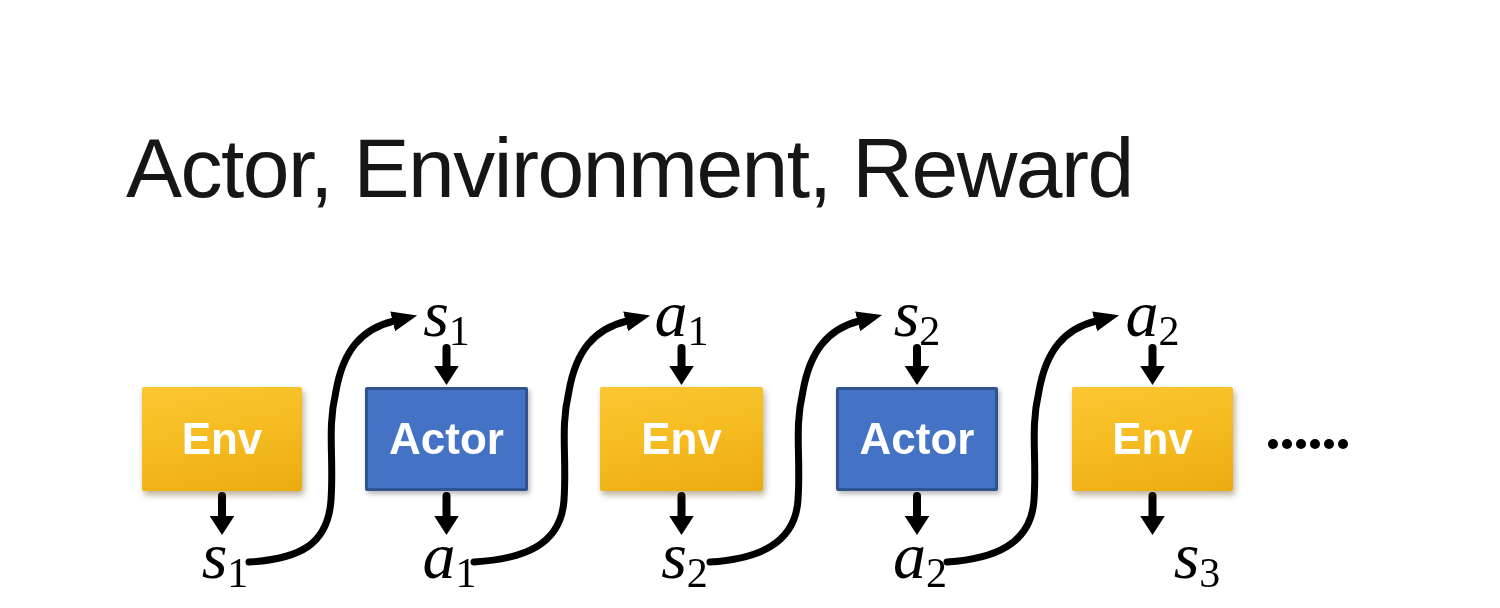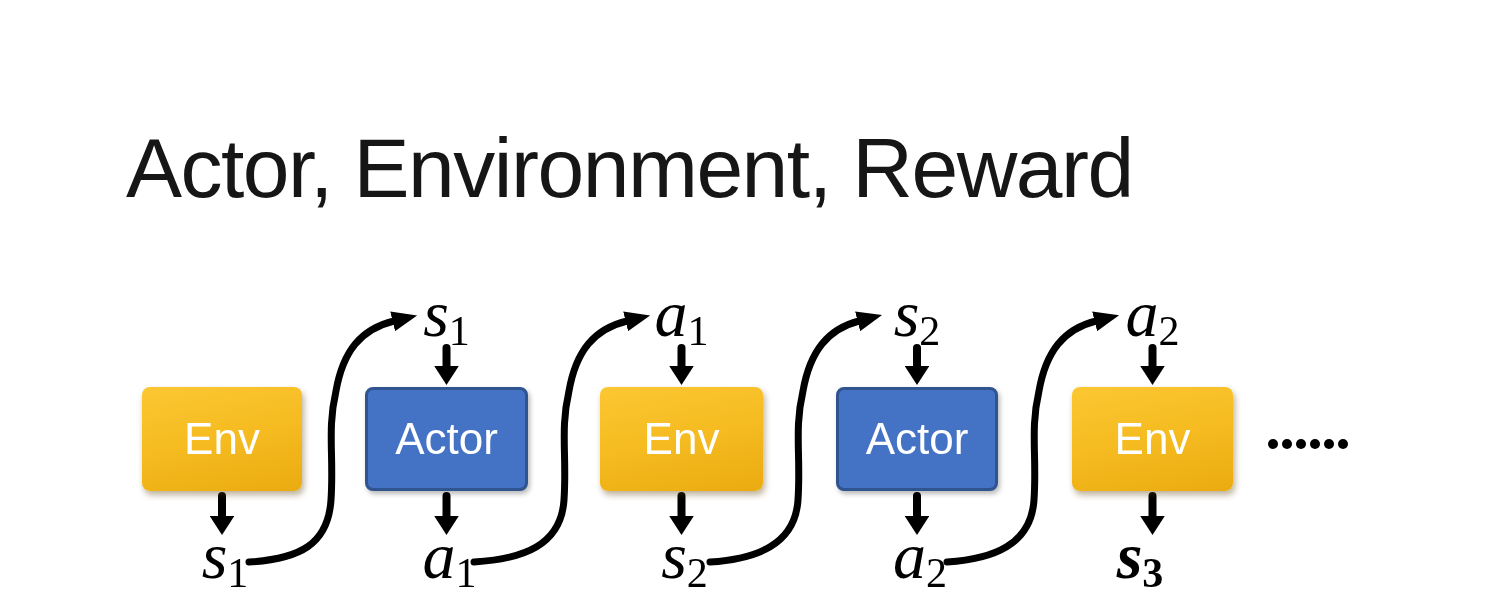--- a/index.html
+++ b/index.html
@@ -20,22 +20,22 @@
     line-height:1.0;
     color: var(--title-color, #161616);
     white-space:nowrap;
   }
   .box {
     position:absolute;
     top:387px; height:104px;
     display:flex; align-items:center; justify-content:center;
     color: var(--box-text, #ffffff);
     font-size:44px;
-    font-weight:400;
-    border-radius:8px;
+    font-weight:700;
+    border-radius:2px;
     box-sizing:border-box;
   }
   .box.env {
     background: linear-gradient(168deg, var(--env-top, #FCC733) 0%, var(--env-mid, #F5BB20) 50%, var(--env-bottom, #EAAB10) 100%);
     box-shadow: 2px 4px 6px rgba(90,60,0,0.40);
   }
   .box.actor {
     background: var(--actor-fill, #4472C4);
     border:3px solid var(--actor-border, #2F548F);
     box-shadow: 2px 3px 5px rgba(0,0,0,0.28);
@@ -134,21 +134,21 @@
 
     <div class="mlabel top" style="left:446.5px;"><span>s</span><sub>1</sub></div>
     <div class="mlabel top" style="left:681.5px;"><span>a</span><sub>1</sub></div>
     <div class="mlabel top" style="left:917px;"><span>s</span><sub>2</sub></div>
     <div class="mlabel top" style="left:1152.5px;"><span>a</span><sub>2</sub></div>
 
     <div class="mlabel bottom" style="left:225px;"><span>s</span><sub>1</sub></div>
     <div class="mlabel bottom" style="left:449.5px;"><span>a</span><sub>1</sub></div>
     <div class="mlabel bottom" style="left:684.5px;"><span>s</span><sub>2</sub></div>
     <div class="mlabel bottom" style="left:920px;"><span>a</span><sub>2</sub></div>
-    <div class="mlabel bottom" style="left:1140px;font-weight:bold;"><span>s</span><sub>3</sub></div>
+    <div class="mlabel bottom" style="left:1197px;"><span>s</span><sub>3</sub></div>
 
     <div class="dots" role="img" aria-label="……">
       <span class="dot"></span>
       <span class="dot"></span>
       <span class="dot"></span>
       <span class="dot"></span>
       <span class="dot"></span>
       <span class="dot"></span>
     </div>
 

